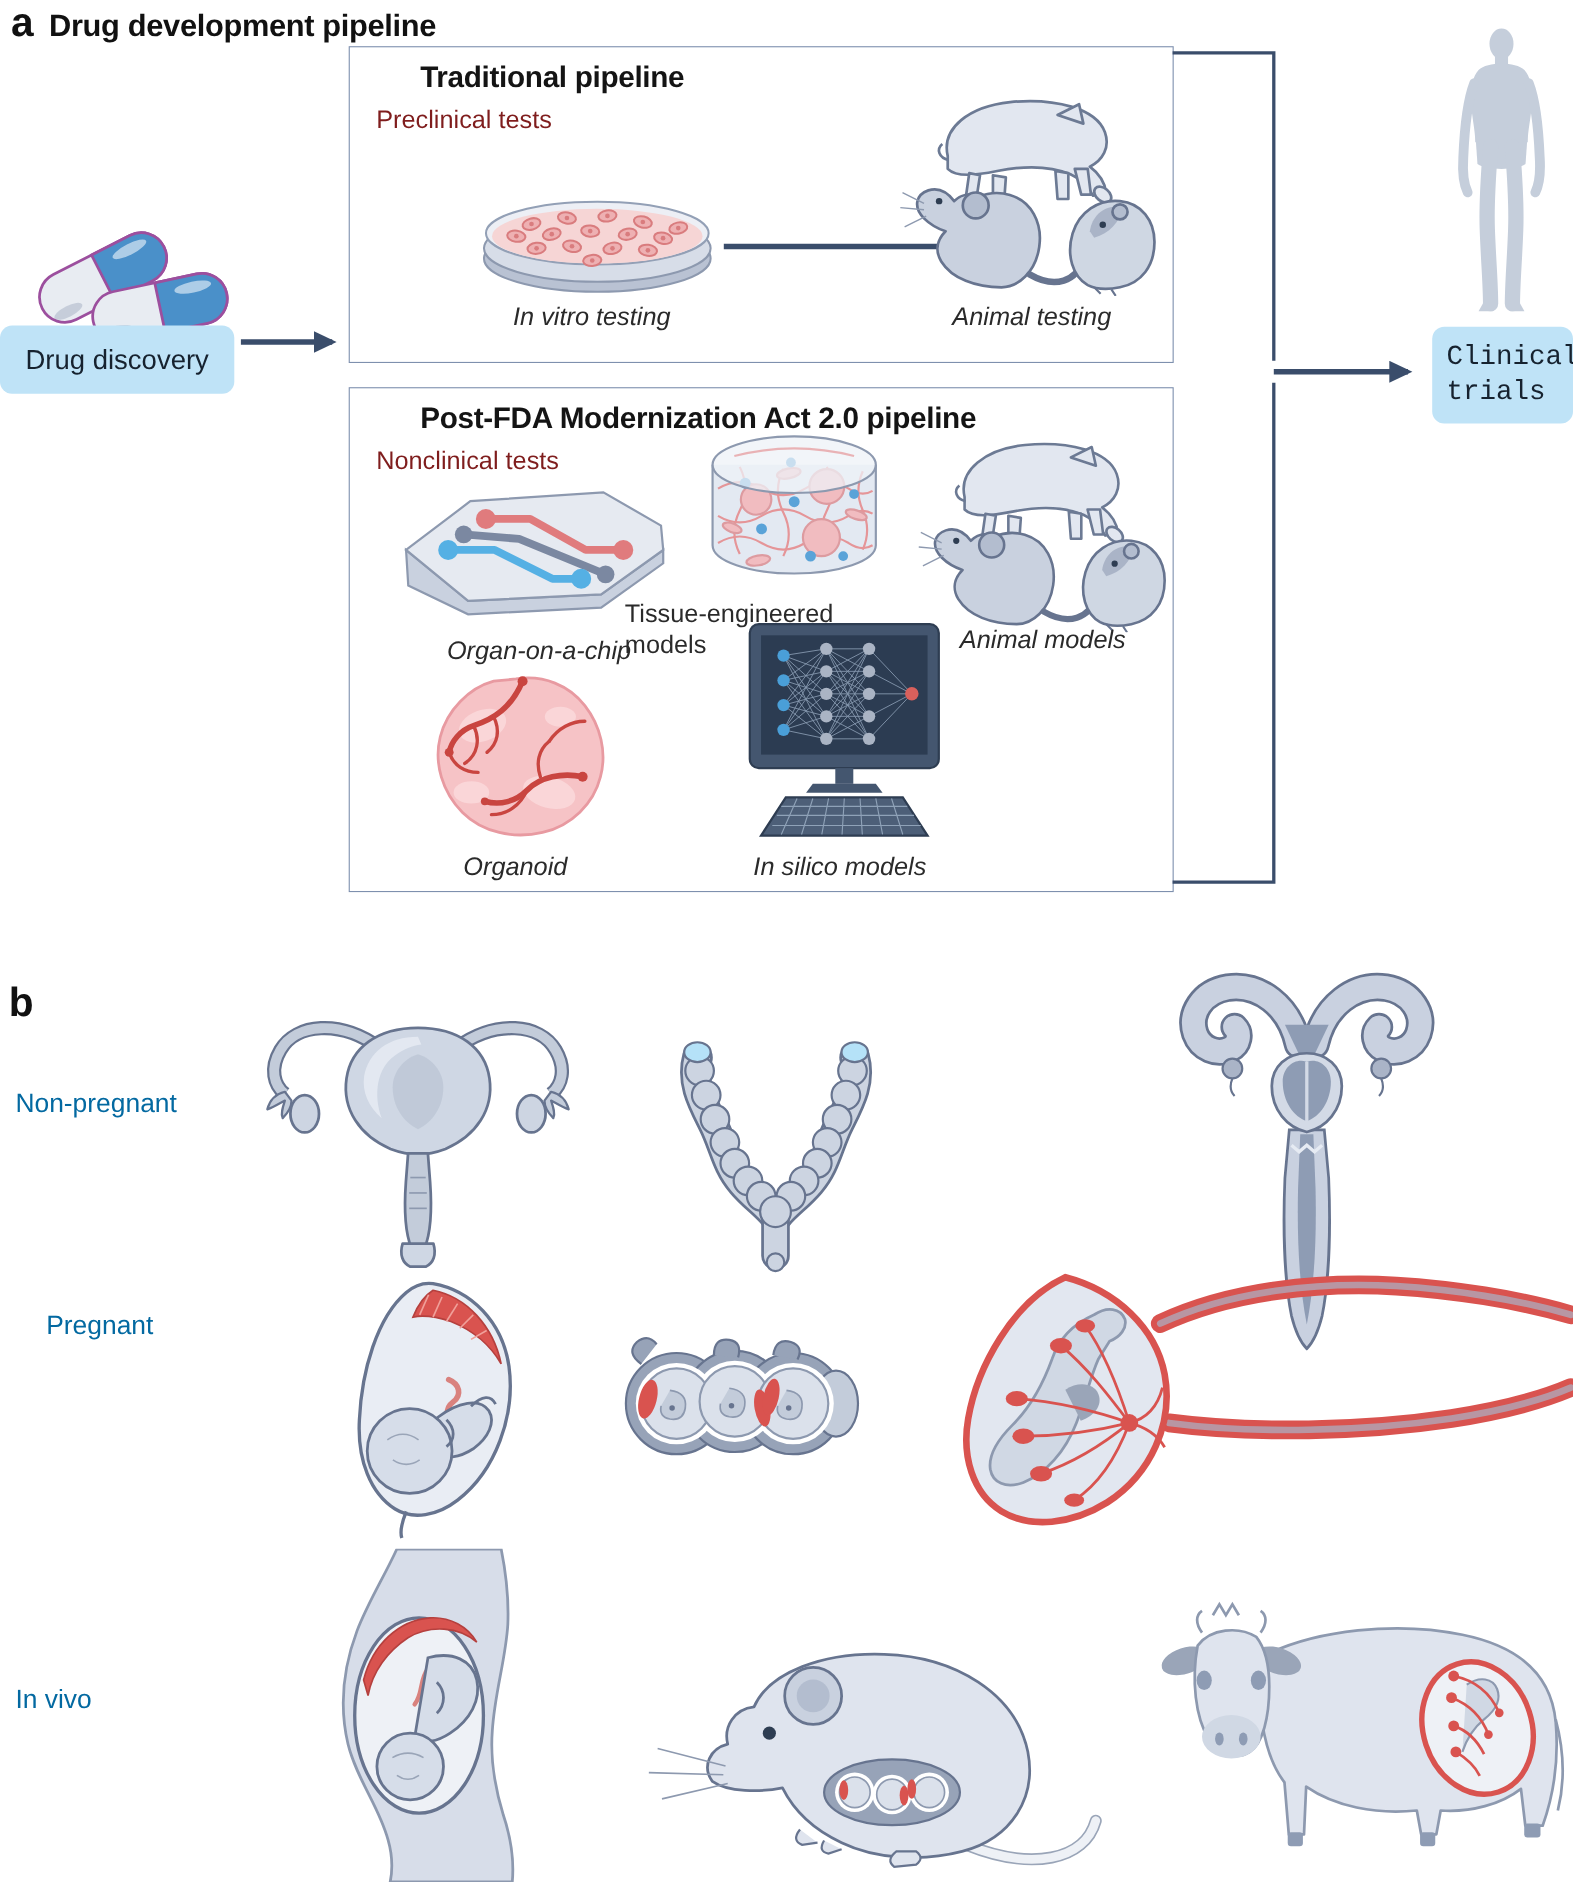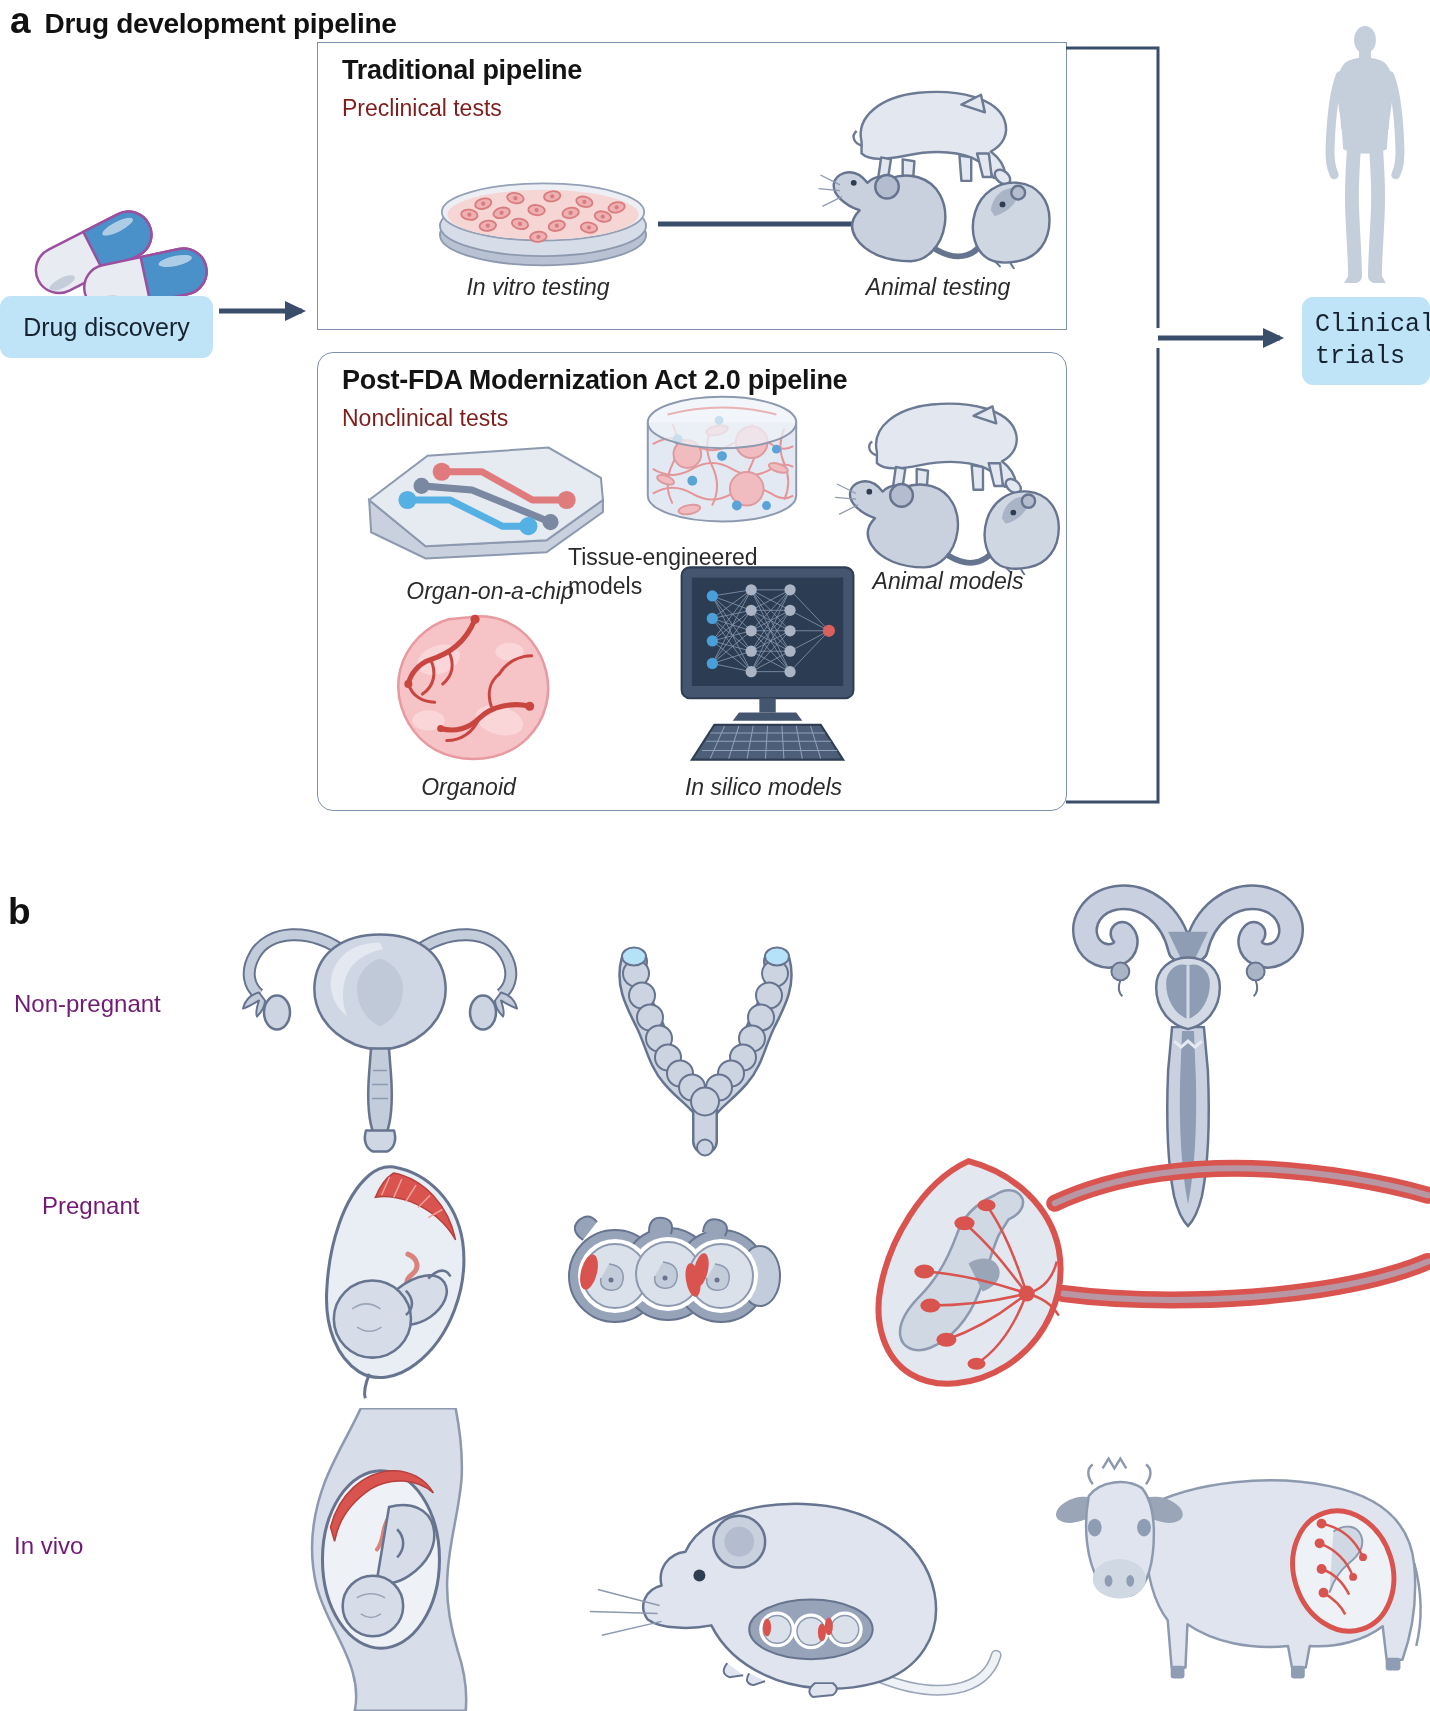--- a/index.html
+++ b/index.html
@@ -3,28 +3,28 @@
 <meta charset="utf-8">
 <style>
   html,body{margin:0;padding:0;background:#fff;}
   #page{position:relative;width:1430px;height:1711px;background:#fff;overflow:hidden;
         font-family:"Liberation Sans","DejaVu Sans",sans-serif;color:#222;}
   .abs{position:absolute;}
   .ptitle{display:flex;align-items:baseline;gap:14px;}
   .pletter{font-size:37px;font-weight:bold;color:#111;line-height:1;}
   .ptext{font-size:28px;font-weight:bold;color:#111;letter-spacing:-0.3px;line-height:1.1;}
   .panelbox{border:1.6px solid #7e90ae;background:#fff;}
-  .hdr{font-size:27px;font-weight:bold;color:#141414;letter-spacing:-0.3px;}
+  .hdr{font-size:27px;font-weight:bold;color:#141414;letter-spacing:-0.3px;margin-left:40px;}
   .subhdr{font-size:23px;font-weight:normal;color:#7f1d1d;}
   .lbl{font-size:23px;color:#2a2a2a;line-height:1.25;}
   .lbl-c{text-align:center;font-style:italic;}
   .bluebox{background:#bfe3f7;color:#16222f;display:flex;align-items:center;border-radius:11px;}
   .bluebox.center{justify-content:center;}
   .bluebox .t{font-size:25px;line-height:1.28;}
-  .rowlbl{font-size:24px;color:#701a75;}
+  .rowlbl{font-size:24px;color:#0369a1;}
   svg{display:block;}
 </style>
 </head>
 <body>
 
 <div id="page">
 
   <svg width="0" height="0" style="position:absolute" aria-hidden="true">
     <defs>
       <marker id="ah" markerUnits="userSpaceOnUse" markerWidth="24" markerHeight="22" refX="17" refY="10" orient="auto">
@@ -139,21 +139,21 @@
     <svg class="abs" style="left:338px;top:168px;" width="235" height="26" viewBox="0 0 235 26">
       <line x1="2" y1="13" x2="216" y2="13" stroke="#3a4d6b" stroke-width="5" marker-end="url(#ah)"></line>
     </svg>
 
     <svg class="abs" style="left:498px;top:40px;" width="236" height="186" viewBox="0 0 240 190">
       <use href="#animals-sym"></use>
     </svg>
     <div class="abs lbl lbl-c" style="left:505px;top:230px;width:230px;">Animal testing</div>
   </div>
 
-  <div class="abs panelbox" style="left:317px;top:352px;width:748px;height:457px;border-radius:16px;">
+  <div class="abs panelbox" style="left:317px;top:352px;width:748px;height:457px;">
     <div class="abs hdr" style="left:24px;top:12px;">Post-FDA Modernization Act 2.0 pipeline</div>
     <div class="abs subhdr" style="left:24px;top:52px;">Nonclinical tests</div>
 
     <svg class="abs" style="left:33px;top:76px;" width="262" height="147" viewBox="0 0 260 145">
       <path d="M18,70 L20,102 L74,128 L194,122 L250,82 L250,70 L194,110 L74,116 Z" fill="#c9d1df" stroke="#8d99af" stroke-width="2"></path>
       <path d="M18,70 L76,26 L196,18 L248,48 L250,70 L194,110 L74,116 Z" fill="#e6eaf1" stroke="#8d99af" stroke-width="2"></path>
       <path d="M90,42 H130 L180,70 H214" fill="none" stroke="#e07b7d" stroke-width="7" stroke-linecap="round" stroke-linejoin="round"></path>
       <path d="M70,56 L120,60 L198,92" fill="none" stroke="#7b88a1" stroke-width="7" stroke-linecap="round" stroke-linejoin="round"></path>
       <path d="M56,70 H98 L150,96 H176" fill="none" stroke="#55b0e4" stroke-width="7" stroke-linecap="round" stroke-linejoin="round"></path>
       <circle cx="90" cy="42" r="9" fill="#e07b7d"></circle>

